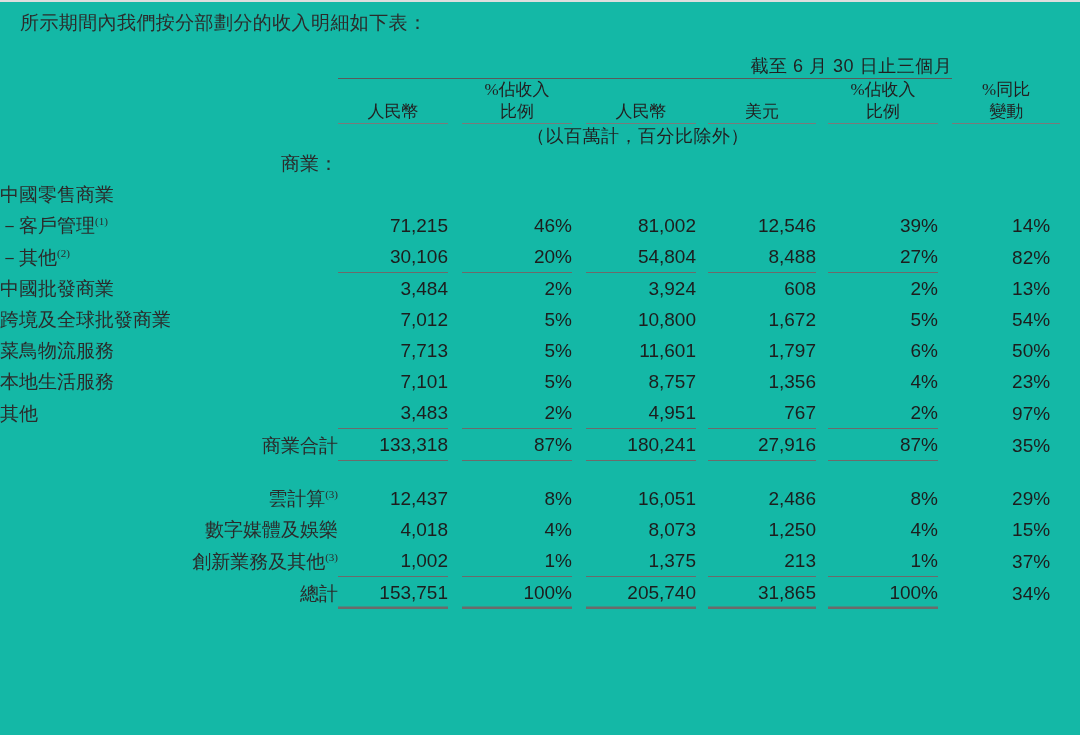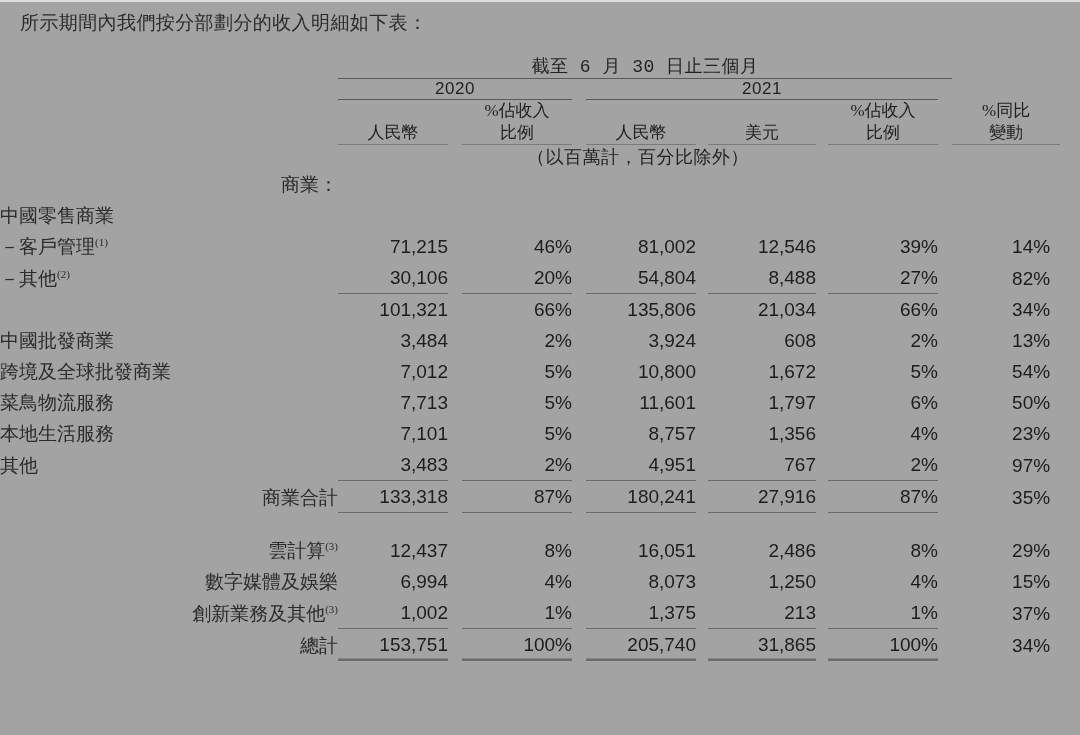--- a/index.html
+++ b/index.html
@@ -15,21 +15,21 @@
     color: #221f20;
     position: relative;
     overflow: hidden;
   }
   .page {
     position: relative;
     width: 1080px;
     height: 735px;
     box-sizing: border-box;
     border-top: 2px solid #dedede;
-    background: #a3a3a3;
+    background: #14b8a6;
   }
 
   
   .intro {
     position: absolute;
     left: 20px;
     top: 8px;
     font-size: 19px;
     line-height: 26px;
     letter-spacing: 0.4px;
@@ -62,22 +62,22 @@
   col.c-rmb21 { width: 110px; }
   col.c-gap3  { width: 12px; }
   col.c-usd21 { width: 108px; }
   col.c-gap4  { width: 12px; }
   col.c-pct21 { width: 110px; }
   col.c-gap5  { width: 14px; }
   col.c-chg   { width: 108px; }
 
   
   .hdr-period {
-    text-align: center;
-    font-family: Liberation Mono, monospace;
+    text-align: right;
+    font-family: Liberation Sans, sans-serif;
     font-weight: bold;
     font-size: 18px;
     padding-bottom: 5px;
     letter-spacing: 0.5px;
     white-space: nowrap;
   }
   .hdr-year {
     text-align: center;
     font-family: "Liberation Sans", "DejaVu Sans", sans-serif;
     font-weight: bold;
@@ -169,28 +169,20 @@
         <col class="c-chg">
     </colgroup>
 
     <tbody>
         <tr>
       <td></td>
       <td class="hdr-period rule-bottom" colspan="10">截至 6 月 30 日止三個月</td>
       <td></td>
     </tr>
 
-    <tr>
-      <td></td>
-      <td class="hdr-year rule-bottom" colspan="3">2020</td>
-      <td></td>
-      <td class="hdr-year rule-bottom" colspan="5">2021</td>
-      <td></td>
-      <td></td>
-    </tr>
 
     <tr>
       <td></td>
       <td class="hdr-col rule-thin">
         <span>人民幣</span>
       </td>
       <td></td>
       <td class="hdr-col rule-thin">
         <span>%佔收入</span><br>
         <span>比例</span>
@@ -259,34 +251,20 @@
       <td></td>
       <td class="num sub-bottom">54,804</td>
       <td></td>
       <td class="num sub-bottom">8,488</td>
       <td></td>
       <td class="num sub-bottom">27%</td>
       <td></td>
       <td class="num chg">82%</td>
     </tr>
 
-    <tr>
-      <td class="lbl"></td>
-      <td class="num">101,321</td>
-      <td></td>
-      <td class="num">66%</td>
-      <td></td>
-      <td class="num">135,806</td>
-      <td></td>
-      <td class="num">21,034</td>
-      <td></td>
-      <td class="num">66%</td>
-      <td></td>
-      <td class="num chg">34%</td>
-    </tr>
 
     <tr>
       <td class="lbl ind1">中國批發商業</td>
       <td class="num">3,484</td>
       <td></td>
       <td class="num">2%</td>
       <td></td>
       <td class="num">3,924</td>
       <td></td>
       <td class="num">608</td>
@@ -388,21 +366,21 @@
       <td></td>
       <td class="num">2,486</td>
       <td></td>
       <td class="num">8%</td>
       <td></td>
       <td class="num chg">29%</td>
     </tr>
 
     <tr>
       <td class="lbl ind0">數字媒體及娛樂</td>
-      <td class="num">6,994</td>
+      <td class="num">4,018</td>
       <td></td>
       <td class="num">4%</td>
       <td></td>
       <td class="num">8,073</td>
       <td></td>
       <td class="num">1,250</td>
       <td></td>
       <td class="num">4%</td>
       <td></td>
       <td class="num chg">15%</td>

